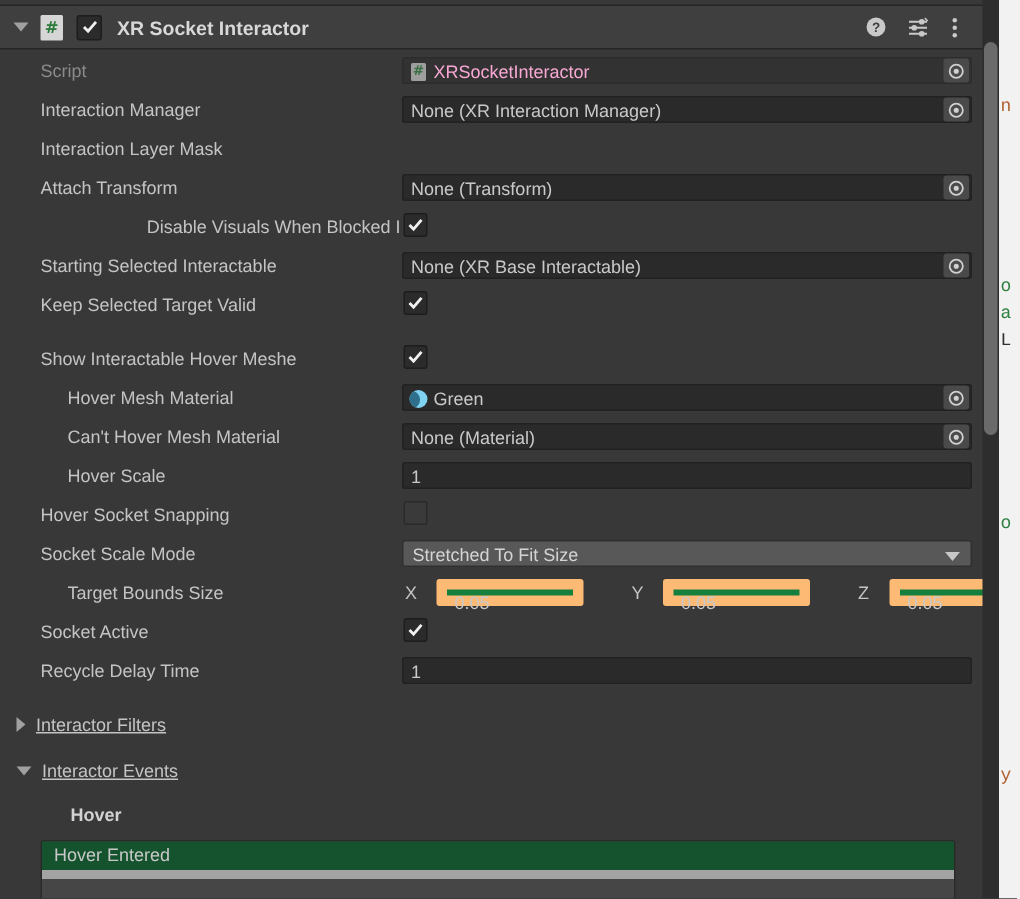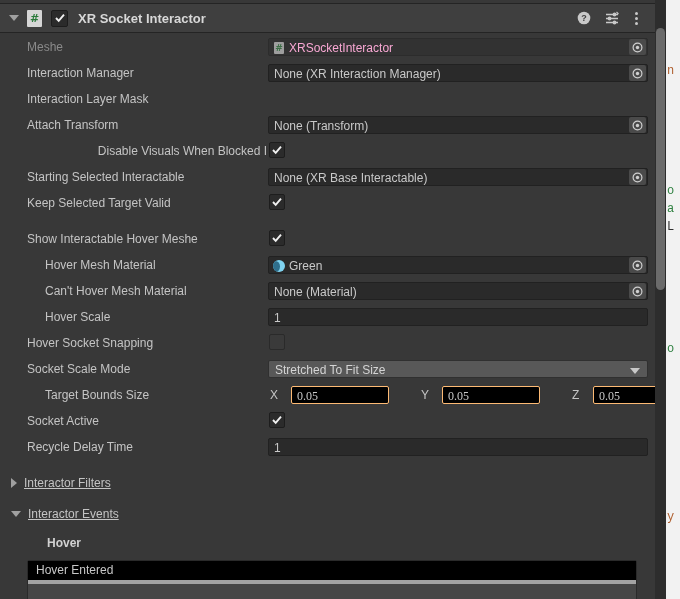--- a/index.html
+++ b/index.html
@@ -288,25 +288,24 @@
   .vcomp-lbl {
     position: absolute;
     top: 4px;
     color: #c4c4c4;
   }
   .vfield {
     position: absolute;
     top: 2px;
     width: 98px;
     height: 18px;
-    background: #000000;
-    border: 1px solid #fdba74;
+    background: #15803d;
+    border: 7px solid #fdba74;
     border-radius: 2px;
     box-sizing: border-box;
-    font-family: Liberation Serif, serif;
   }
   .vfield .txt {
     position: absolute;
     left: 5px; top: 2px;
     color: #c9c9c9;
   }
 
   
   .section {
     position: absolute;
@@ -338,22 +337,22 @@
     width: 610px;
     background: #3c3c3c;
     border: 1px solid #2a2a2a;
     border-radius: 2px;
     box-sizing: border-box;
   }
   .eventbox .ev-title {
     height: 19px;
     line-height: 19px;
     padding-left: 8px;
-    background: #000000;
-    border-bottom: 4px solid #a3a3a3;
+    background: #14532d;
+    border-bottom: 6px solid #a3a3a3;
     color: #c8c8c8;
   }
   .eventbox .ev-body { height: 22px; background: #464646; }
 </style>
 </head>
 <body>
 
 <div id="root">
 
   <div id="code-pane">
@@ -391,21 +390,21 @@
         <svg width="5" height="15" viewBox="0 0 5 15">
           <circle cx="2.5" cy="2.5" r="1.5" fill="#c9c9c9"></circle>
           <circle cx="2.5" cy="7.5" r="1.5" fill="#c9c9c9"></circle>
           <circle cx="2.5" cy="12.5" r="1.5" fill="#c9c9c9"></circle>
         </svg>
       </div>
     </div>
 
     <div id="rows">
         <div class="row" style="top: 36px;">
-          <div class="lbl dim">Meshe</div>
+          <div class="lbl dim">Script</div>
           <div class="field dim hasscript">
             <span class="scriptbadge">#</span>
             <span class="txt">XRSocketInteractor</span>
             <span class="picker">
               <svg width="11" height="11" viewBox="0 0 11 11">
                 <circle cx="5.5" cy="5.5" r="4.4" fill="none" stroke="#d0d0d0" stroke-width="1.2"></circle>
                 <circle cx="5.5" cy="5.5" r="1.7" fill="#d0d0d0"></circle>
               </svg>
             </span>
           </div>

